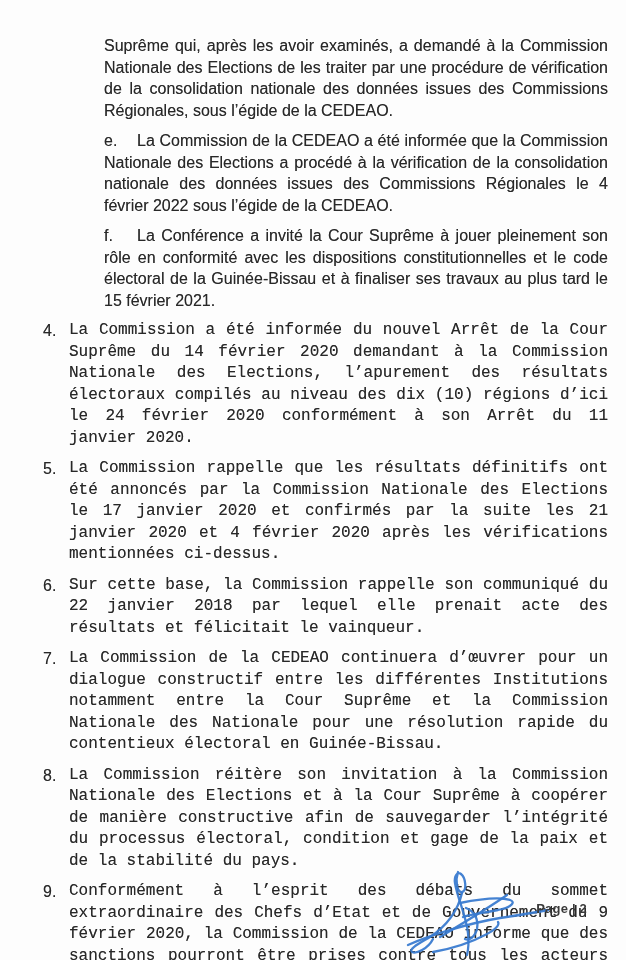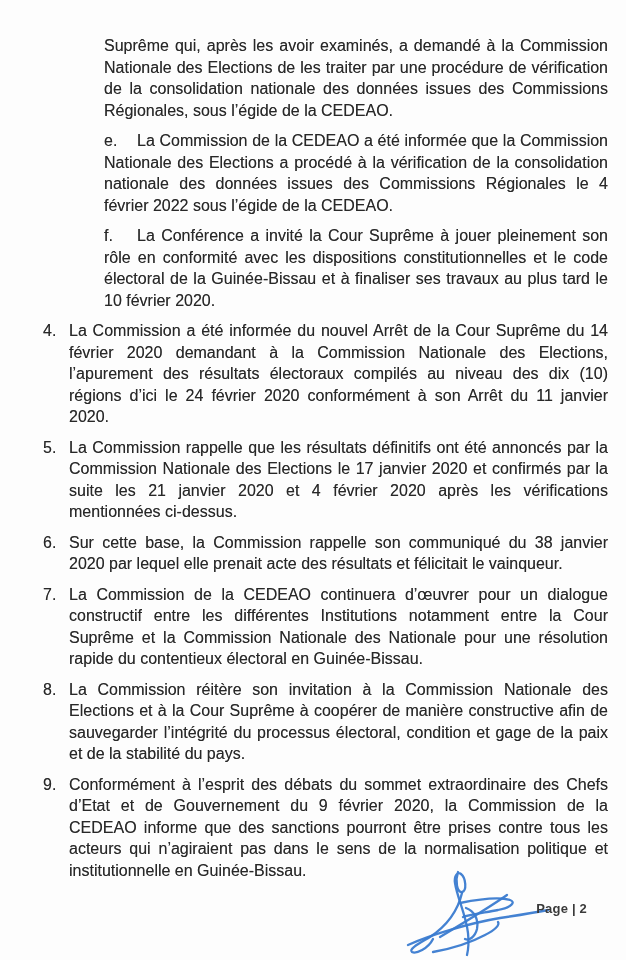--- a/index.html
+++ b/index.html
@@ -21,21 +21,21 @@
   }
   .doc-body{
     position:absolute;inset:0;
     padding:35px 18px 0 43px;
     box-sizing:border-box;
   }
   .para{margin:0 0 9px 0;text-align:justify;}
   .indented{margin-left:61px;}
   .num-item{display:flex;margin:0 0 9px 0;}
   .num{flex:0 0 26px;}
-  .num-text{flex:1;text-align:justify;}
+  .num-text{flex:1;text-align:justify;font-family:Liberation Mono, monospace;}
   .gap-before{margin-top:8px;}
   .sub-label{display:inline-block;width:33px;}
   .signature{
     position:absolute;left:400px;top:855px;
     width:180px;height:105px;
   }
   .signature path{
     fill:none;stroke:var(--sig);
     stroke-width:2.3;stroke-linecap:round;stroke-linejoin:round;
     opacity:.95;
@@ -52,36 +52,36 @@
 <div class="page">
   <main class="doc-body">
 
     <p class="para indented">Suprême qui, après les avoir examinés, a demandé à la Commission Nationale des Elections de les traiter par une procédure de vérification de la consolidation nationale des données issues des Commissions Régionales, sous l’égide de la CEDEAO.</p>
 
     <div class="para indented">
       <span class="sub-label">e.</span><span>La Commission de la CEDEAO a été informée que la Commission Nationale des Elections a procédé à la vérification de la consolidation nationale des données issues des Commissions Régionales le 4 février 2022 sous l’égide de la CEDEAO.</span>
     </div>
 
     <div class="para indented">
-      <span class="sub-label">f.</span><span>La Conférence a invité la Cour Suprême à jouer pleinement son rôle en conformité avec les dispositions constitutionnelles et le code électoral de la Guinée-Bissau et à finaliser ses travaux au plus tard le 10 février 2020.</span>
+      <span class="sub-label">f.</span><span>La Conférence a invité la Cour Suprême à jouer pleinement son rôle en conformité avec les dispositions constitutionnelles et le code électoral de la Guinée-Bissau et à finaliser ses travaux au plus tard le 15 février 2021.</span>
     </div>
 
     <div class="num-item">
       <span class="num">4.</span>
       <div class="num-text">La Commission a été informée du nouvel Arrêt de la Cour Suprême du 14 février 2020 demandant à la Commission Nationale des Elections, l’apurement des résultats électoraux compilés au niveau des dix (10) régions d’ici le 24 février 2020 conformément à son Arrêt du 11 janvier 2020.</div>
     </div>
 
     <div class="num-item">
       <span class="num">5.</span>
       <div class="num-text">La Commission rappelle que les résultats définitifs ont été annoncés par la Commission Nationale des Elections le 17 janvier 2020 et confirmés par la suite les 21 janvier 2020 et 4 février 2020 après les vérifications mentionnées ci-dessus.</div>
     </div>
 
     <div class="num-item gap-before">
       <span class="num">6.</span>
-      <div class="num-text">Sur cette base, la Commission rappelle son communiqué du 38 janvier 2020 par lequel elle prenait acte des résultats et félicitait le vainqueur.</div>
+      <div class="num-text">Sur cette base, la Commission rappelle son communiqué du 22 janvier 2018 par lequel elle prenait acte des résultats et félicitait le vainqueur.</div>
     </div>
 
     <div class="num-item gap-before">
       <span class="num">7.</span>
       <div class="num-text">La Commission de la CEDEAO continuera d’œuvrer pour un dialogue constructif entre les différentes Institutions notamment entre la Cour Suprême et la Commission Nationale des Nationale pour une résolution rapide du contentieux électoral en Guinée-Bissau.</div>
     </div>
 
     <div class="num-item">
       <span class="num">8.</span>
       <div class="num-text">La Commission réitère son invitation à la Commission Nationale des Elections et à la Cour Suprême à coopérer de manière constructive afin de sauvegarder l’intégrité du processus électoral, condition et gage de la paix et de la stabilité du pays.</div>

